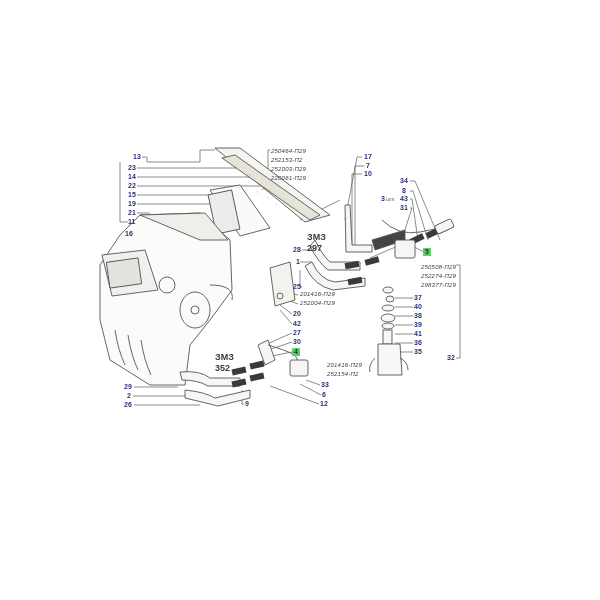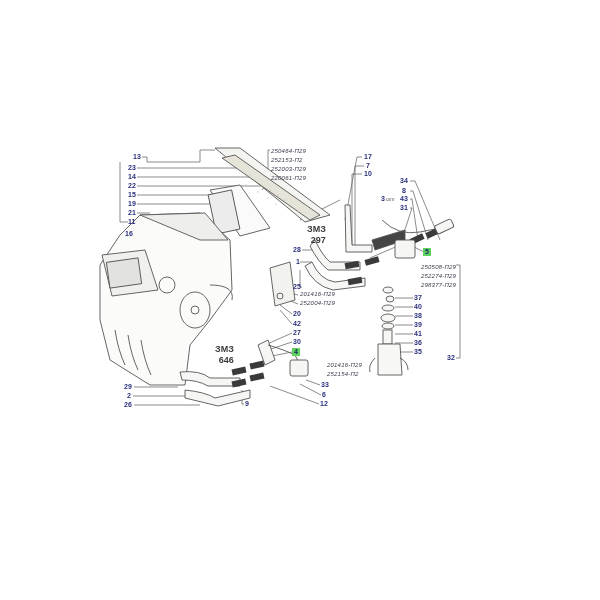--- a/index.html
+++ b/index.html
@@ -1,21 +1,21 @@
 <!DOCTYPE html>
 <html><head>
 <meta charset="utf-8">
 <style>
   html,body{margin:0;padding:0;background:#ffffff;}
   #canvas{position:relative;width:600px;height:600px;background:#ffffff;overflow:hidden;font-family:"Liberation Sans",sans-serif;}
   #art{position:absolute;left:0;top:0;width:600px;height:600px;}
   .num{position:absolute;font-size:7px;font-weight:bold;color:#2a2f7a;line-height:8px;white-space:nowrap;}
   .num.hl{background:#5fd35f;color:#1a2a6a;padding:0 2px;}
   .code{position:absolute;font-size:6px;font-style:italic;color:#3a3a4a;line-height:7px;white-space:nowrap;letter-spacing:0.2px;}
-  .engine{position:absolute;font-size:9px;font-weight:bold;color:#3a3a3a;line-height:11px;text-align:right;}
+  .engine{position:absolute;font-size:9px;font-weight:bold;color:#3a3a3a;line-height:11px;text-align:left;margin-top:8px;}
   .qty{position:absolute;font-size:5px;font-style:italic;color:#555;line-height:7px;}
 </style>
 </head>
 <body>
 
 <div id="canvas">
   <svg id="art" viewBox="0 0 600 600">
     <g fill="none" stroke="#5a5a5a" stroke-width="0.7">
 
       <polyline points="142,157 147,157 147,162 200,162 200,150 215,150"></polyline>
@@ -155,21 +155,21 @@
       <rect x="250" y="374" width="14" height="6" transform="rotate(-12 257 377)"></rect>
     </g>
   </svg>
 
   <div class="engine" style="left:307px;top:224px;">
     <div>ЗМЗ</div>
     <div>297</div>
   </div>
   <div class="engine" style="left:215px;top:344px;">
     <div>ЗМЗ</div>
-    <div>646</div>
+    <div>352</div>
   </div>
   <div class="qty" style="left:386px;top:196px;">шт</div>
 
   <div class="code" style="left:271px;top:148px;">250464-П29</div>
   <div class="code" style="left:271px;top:157px;">252153-П2</div>
   <div class="code" style="left:271px;top:166px;">252003-П29</div>
   <div class="code" style="left:271px;top:175px;">220061-П29</div>
   <div class="code" style="left:300px;top:291px;">201416-П29</div>
   <div class="code" style="left:300px;top:300px;">252004-П29</div>
   <div class="code" style="left:421px;top:264px;">250508-П29</div>

